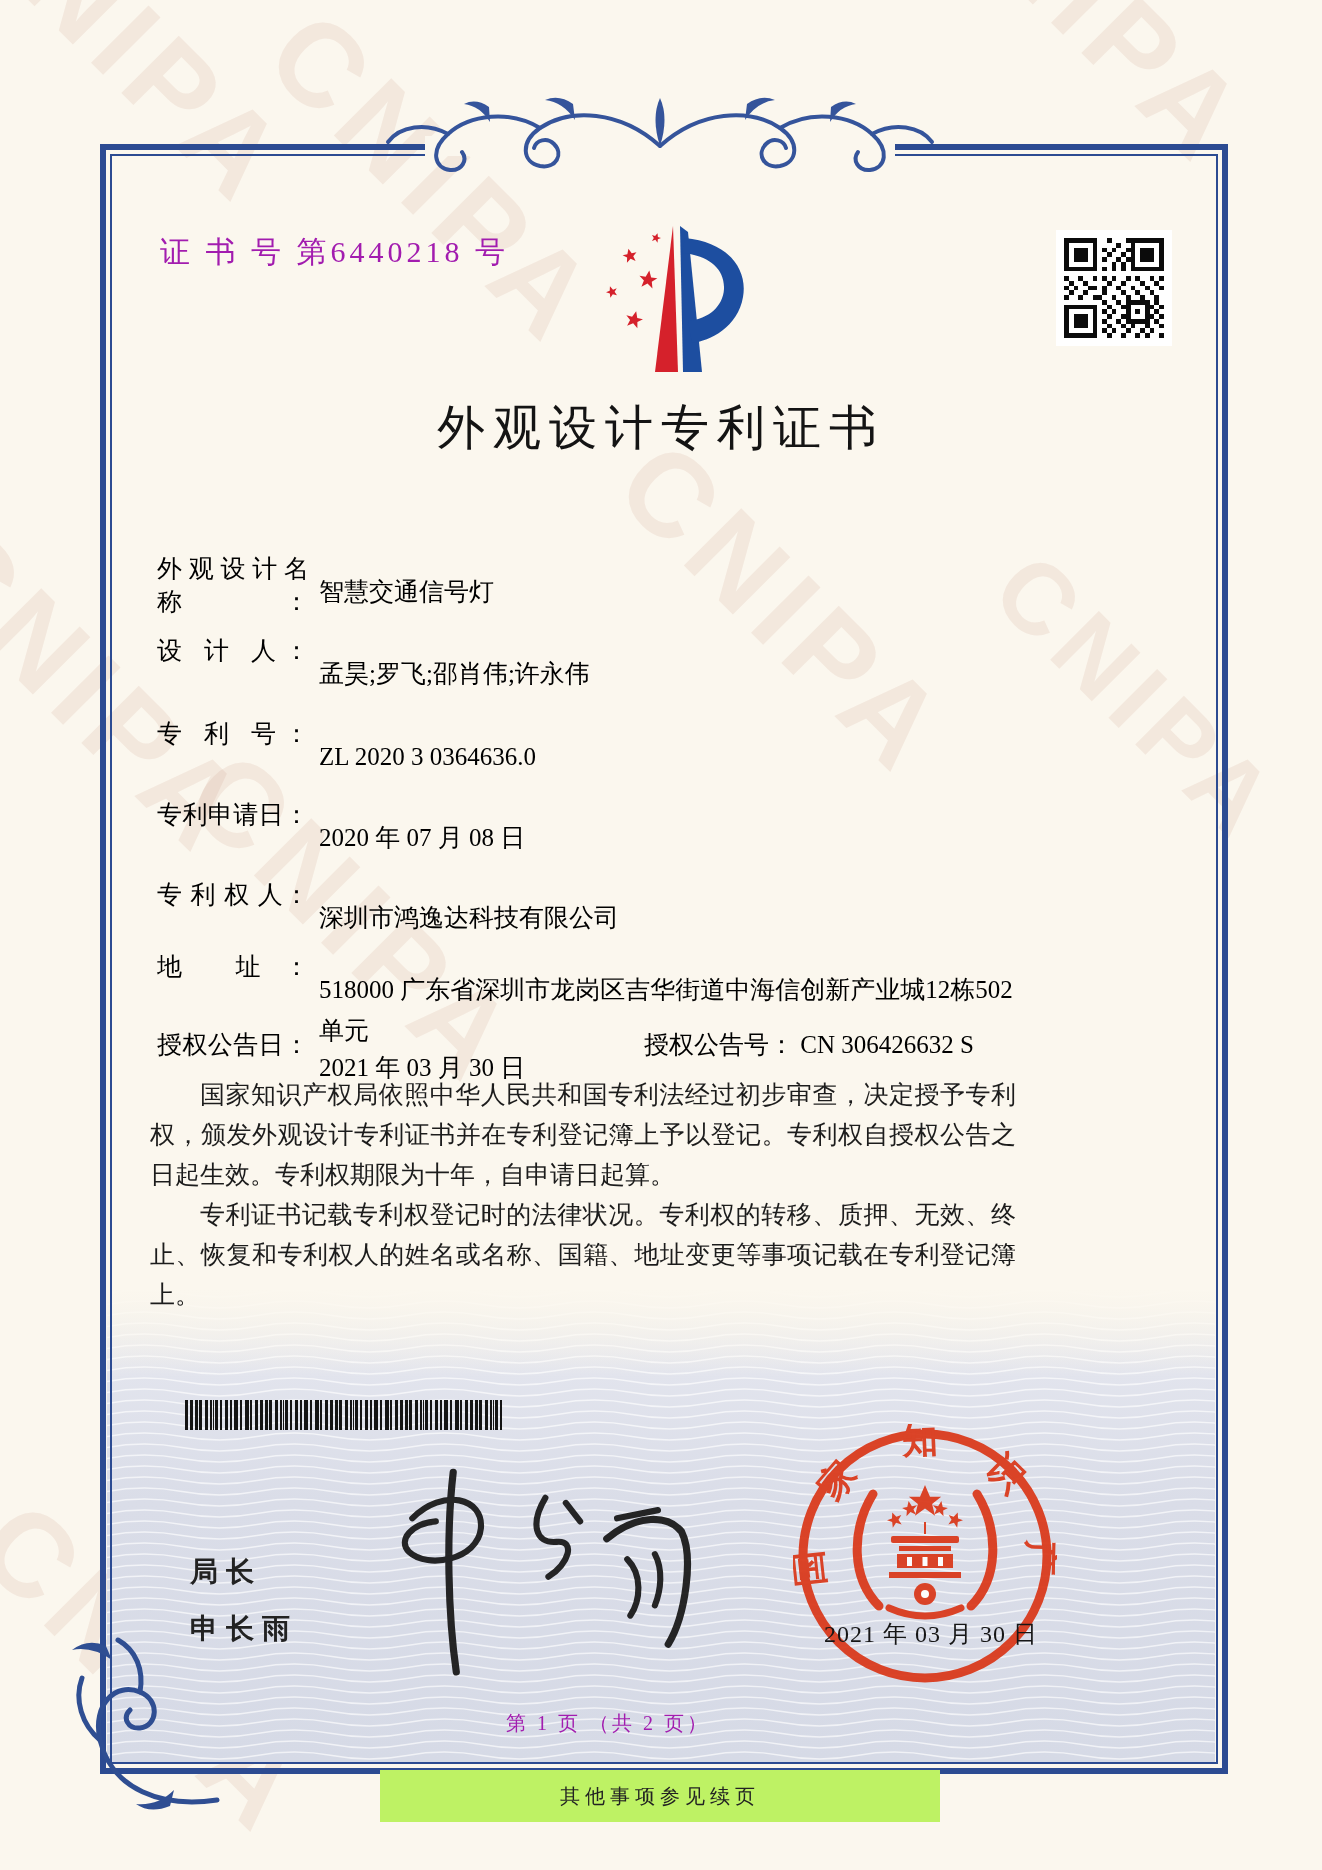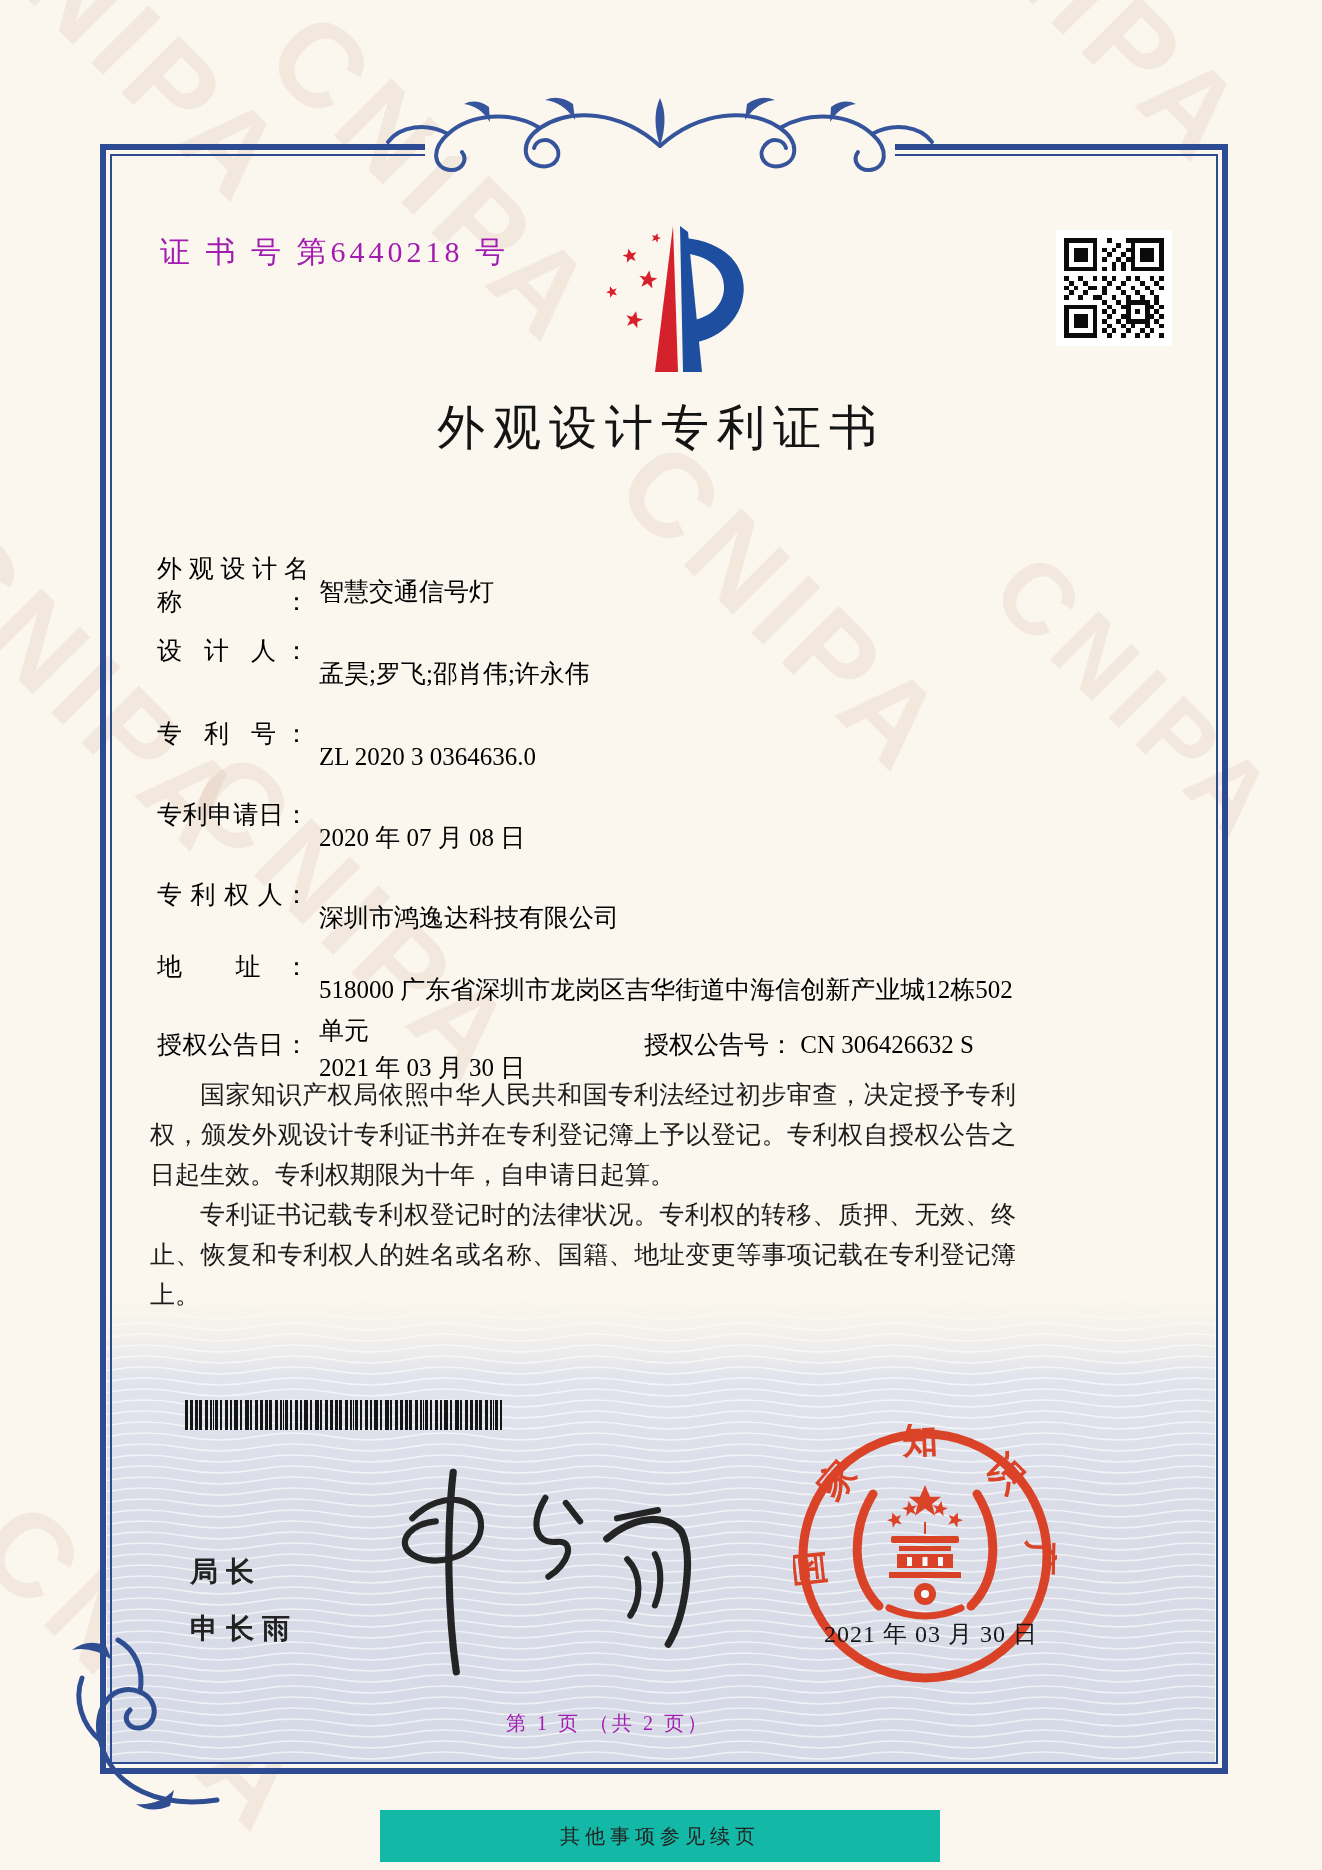--- a/index.html
+++ b/index.html
@@ -26,21 +26,21 @@
     background-image:
       repeating-linear-gradient(90deg,#141414 0 2px,rgba(0,0,0,0) 2px 5px),
       repeating-linear-gradient(90deg,#141414 0 3px,rgba(0,0,0,0) 3px 10px),
       repeating-linear-gradient(90deg,#141414 0 1px,rgba(0,0,0,0) 1px 7px);}
   .signer{position:absolute;left:190px;font-family:"Liberation Sans","DejaVu Sans",sans-serif;
           font-weight:700;font-size:28px;letter-spacing:8px;color:#222;z-index:5;margin-top:8px;}
   .seal-date{left:824px;top:1618px;width:260px;font-size:24px;letter-spacing:1px;
              color:#161616;z-index:7;}
   .page-info{left:408px;top:1710px;width:400px;text-align:center;font-size:20px;
              letter-spacing:3px;color:#a21caf;z-index:5;}
-  .note-strip{left:380px;top:1770px;width:560px;height:52px;background:#14b8a6;z-index:4;margin-top:40px;}
+  .note-strip{left:380px;top:1770px;width:560px;height:52px;background:#bef264;z-index:4;}
   .note-text{width:100%;text-align:center;font-size:20px;letter-spacing:5px;color:#222;
              line-height:52px;}
   .qr-wrap{left:1056px;top:230px;width:116px;height:116px;background:#ffffff;z-index:5;}
   svg{display:block;}
 </style>
 </head>
 <body>
 
 <div class="watermark" style="left:-80px;top:-30px">CNIPA</div>
 <div class="watermark" style="left:230px;top:110px">CNIPA</div>

